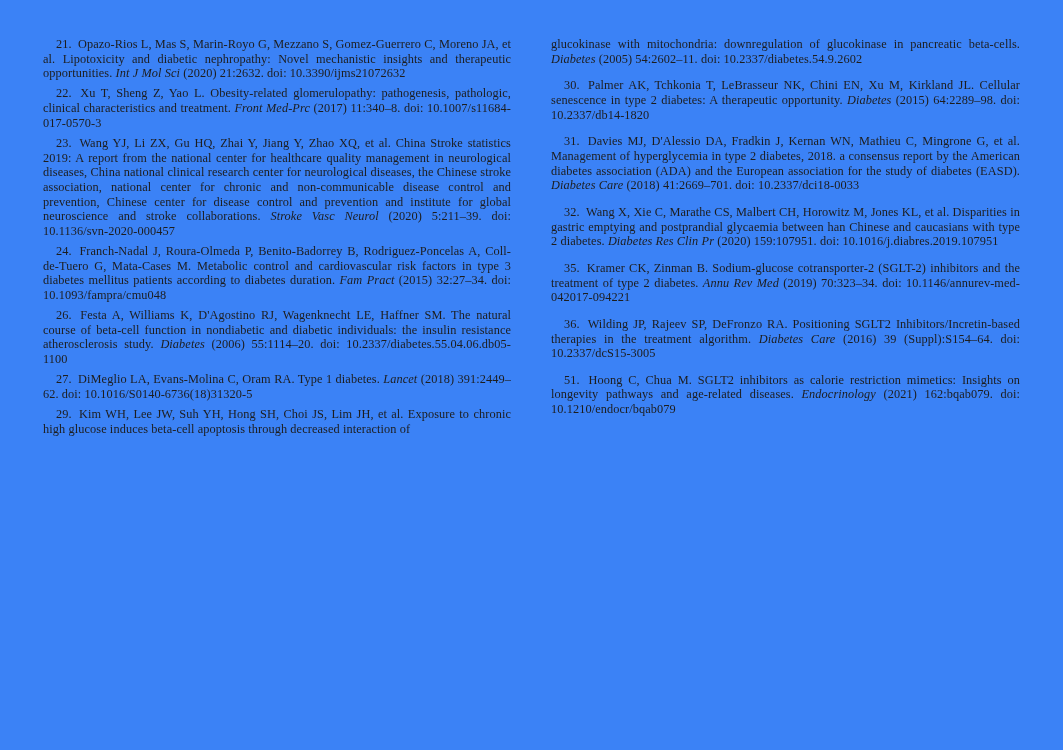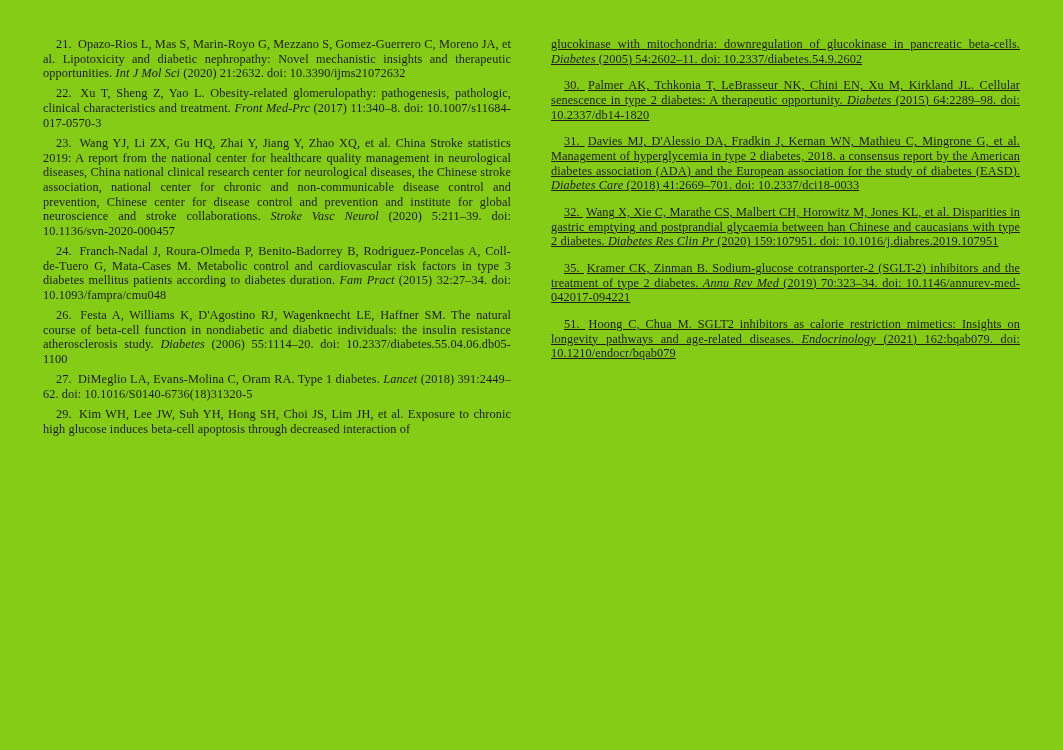--- a/index.html
+++ b/index.html
@@ -5,21 +5,21 @@
   html, body { margin: 0; padding: 0; }
   body {
     width: 1063px; height: 750px;
     background: #ffffff;
     font-family: "Liberation Serif", serif;
     -webkit-font-smoothing: antialiased;
   }
   .page {
     position: relative;
     width: 1063px; height: 750px;
-    background: #84cc16;
+    background: #3b82f6;
     overflow: hidden;
   }
   .columns {
     position: absolute;
     top: 37px; left: 43px;
     display: flex;
     gap: 40px;
   }
   .col {
     font-size: 12.3px;
@@ -27,21 +27,21 @@
     color: #1d1d1d;
     text-align: justify;
     letter-spacing: 0.1px;
   }
   .col-left  { width: 468px; }
   .col-right { width: 469px; }
   .col p.ref {
     margin: 0 0 5.5px 0;
     text-indent: 13px;
   }
-  .col-right p.ref { margin-bottom: 12px; text-decoration: underline; }
+  .col-right p.ref { margin-bottom: 12px; }
   .col p.ref.cont { text-indent: 0; }
   .it { font-style: italic; }
   .ref-num { padding-right: 3px; }
 </style>
 </head>
 <body style="color: rgb(29, 29, 29); background: rgb(255, 255, 255);">
 
 <div class="page">
   <div class="columns">
     <div class="col col-left">
@@ -52,16 +52,17 @@
         <p class="ref"><span class="ref-num">26. </span><span>Festa A, Williams K, D'Agostino RJ, Wagenknecht LE, Haffner SM. The natural course of beta-cell function in nondiabetic and diabetic individuals: the insulin resistance atherosclerosis study. </span><span class="it">Diabetes</span><span> (2006) 55:1114–20. doi: 10.2337/diabetes.55.04.06.db05-1100</span></p>
         <p class="ref"><span class="ref-num">27. </span><span>DiMeglio LA, Evans-Molina C, Oram RA. Type 1 diabetes. </span><span class="it">Lancet</span><span> (2018) 391:2449–62. doi: 10.1016/S0140-6736(18)31320-5</span></p>
         <p class="ref"><span class="ref-num">29. </span><span>Kim WH, Lee JW, Suh YH, Hong SH, Choi JS, Lim JH, et al. Exposure to chronic high glucose induces beta-cell apoptosis through decreased interaction of</span></p>
       </div>
     <div class="col col-right">
         <p class="ref cont"><span>glucokinase with mitochondria: downregulation of glucokinase in pancreatic beta-cells. </span><span class="it">Diabetes</span><span> (2005) 54:2602–11. doi: 10.2337/diabetes.54.9.2602</span></p>
         <p class="ref"><span class="ref-num">30. </span><span>Palmer AK, Tchkonia T, LeBrasseur NK, Chini EN, Xu M, Kirkland JL. Cellular senescence in type 2 diabetes: A therapeutic opportunity. </span><span class="it">Diabetes</span><span> (2015) 64:2289–98. doi: 10.2337/db14-1820</span></p>
         <p class="ref"><span class="ref-num">31. </span><span>Davies MJ, D'Alessio DA, Fradkin J, Kernan WN, Mathieu C, Mingrone G, et al. Management of hyperglycemia in type 2 diabetes, 2018. a consensus report by the American diabetes association (ADA) and the European association for the study of diabetes (EASD). </span><span class="it">Diabetes Care</span><span> (2018) 41:2669–701. doi: 10.2337/dci18-0033</span></p>
         <p class="ref"><span class="ref-num">32. </span><span>Wang X, Xie C, Marathe CS, Malbert CH, Horowitz M, Jones KL, et al. Disparities in gastric emptying and postprandial glycaemia between han Chinese and caucasians with type 2 diabetes. </span><span class="it">Diabetes Res Clin Pr</span><span> (2020) 159:107951. doi: 10.1016/j.diabres.2019.107951</span></p>
         <p class="ref"><span class="ref-num">35. </span><span>Kramer CK, Zinman B. Sodium-glucose cotransporter-2 (SGLT-2) inhibitors and the treatment of type 2 diabetes. </span><span class="it">Annu Rev Med</span><span> (2019) 70:323–34. doi: 10.1146/annurev-med-042017-094221</span></p>
+        <p class="ref"><span class="ref-num">36. </span><span>Wilding JP, Rajeev SP, DeFronzo RA. Positioning SGLT2 Inhibitors/Incretin-based therapies in the treatment algorithm. </span><span class="it">Diabetes Care</span><span> (2016) 39 (Suppl):S154–64. doi: 10.2337/dcS15-3005</span></p>
         <p class="ref"><span class="ref-num">51. </span><span>Hoong C, Chua M. SGLT2 inhibitors as calorie restriction mimetics: Insights on longevity pathways and age-related diseases. </span><span class="it">Endocrinology</span><span> (2021) 162:bqab079. doi: 10.1210/endocr/bqab079</span></p>
       </div>
   </div>
 </div>
 
 </body></html>

